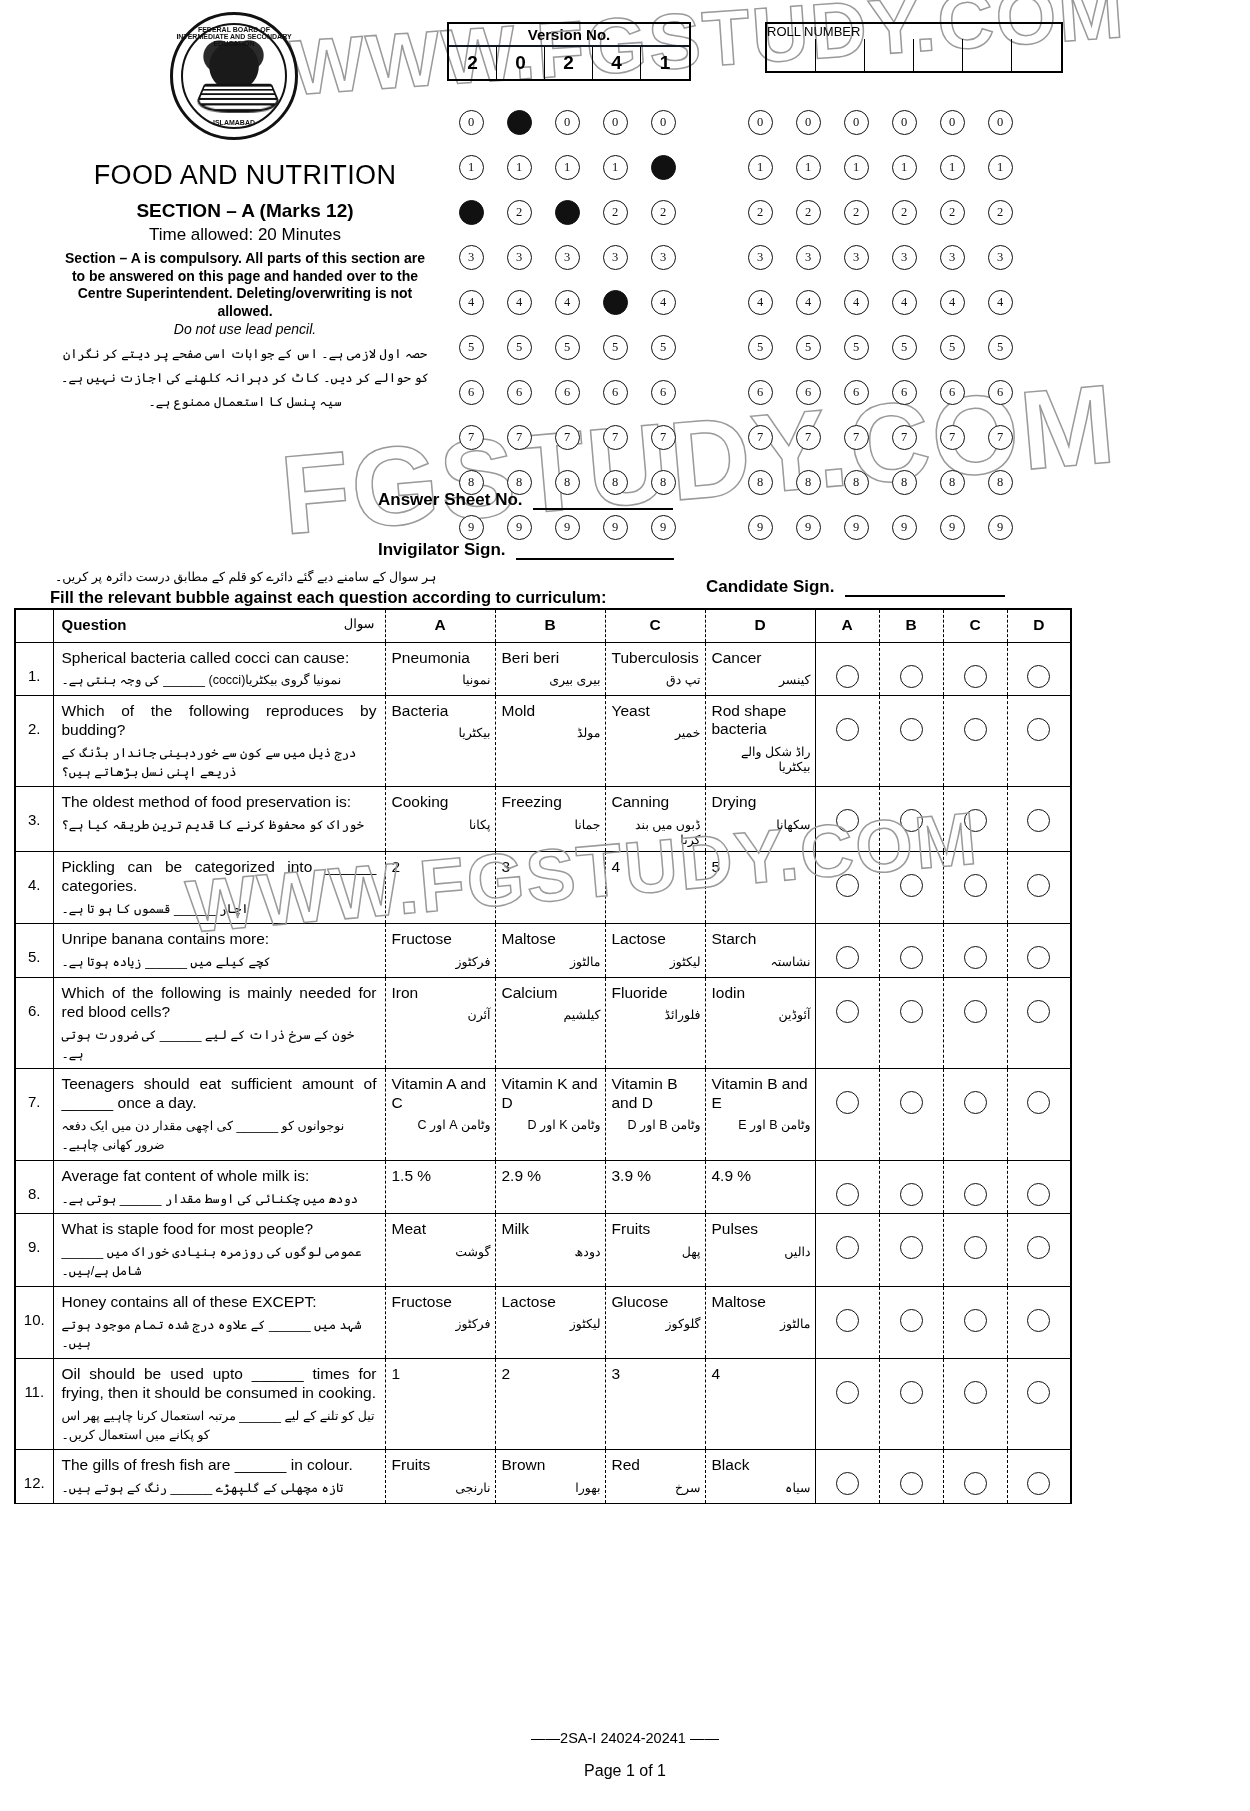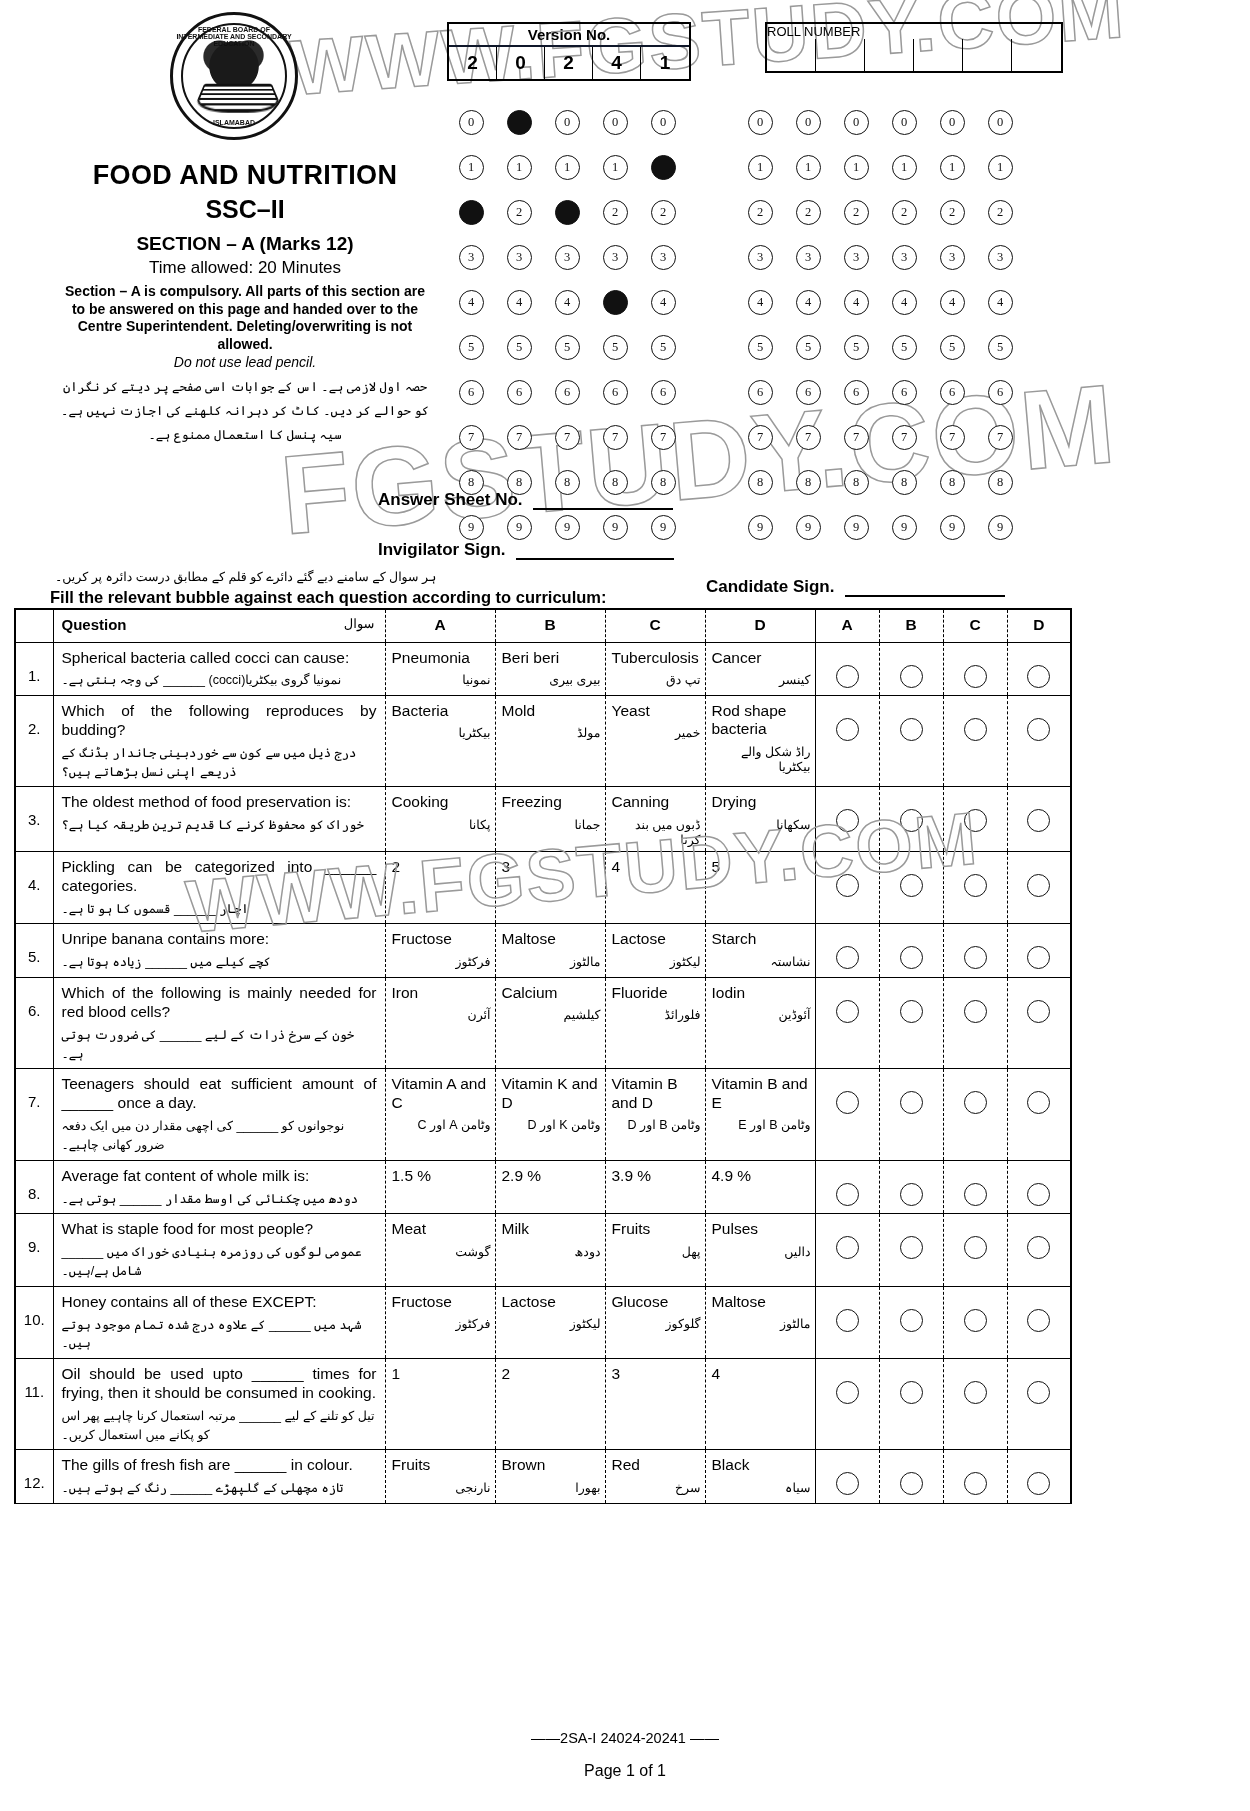--- a/index.html
+++ b/index.html
@@ -61,21 +61,21 @@
   .logo-top, .logo-bot {
     position:absolute; left:0; right:0; text-align:center;
     color:#111; font-size:7px; font-weight:bold;
   }
   .logo-top { top: 11px; }
   .logo-bot { bottom: 11px; }
 
   .title-block {
     position: absolute; left: 60px; top: 160px; width: 370px; text-align: center;
   }
-  .t-main { font-size: 27px; font-weight: bold; letter-spacing: .4px; }
+  .t-main { font-size: 27px; font-weight: normal; letter-spacing: .4px; }
   .t-sub  { font-size: 25px; font-weight: bold; margin-top: 4px; }
   .t-sec  { font-size: 19px; font-weight: bold; margin-top: 9px; }
   .t-time { font-size: 17px; margin-top: 3px; }
   .t-note { font-size: 14px; font-weight: bold; line-height: 1.25; margin-top: 5px; }
   .t-ital { font-size: 14px; font-style: italic; margin-top: 1px; }
   .t-urdu { font-size: 12.5px; line-height: 1.9; margin-top: 6px; direction: rtl; }
 
   
   .vbox {
     position: absolute; top: 22px; left: 447px;
@@ -199,21 +199,20 @@
 
 <div class="header">
 
   <div class="logo">
     <div class="logo-top">FEDERAL BOARD OF INTERMEDIATE AND SECONDARY EDUCATION</div>
     <div class="logo-bot">ISLAMABAD</div>
   </div>
 
   <div class="title-block">
     <div class="t-main">FOOD AND NUTRITION</div>
-    <div class="t-sub">SSC–II</div>
     <div class="t-sec">SECTION – A (Marks 12)</div>
     <div class="t-time">Time allowed: 20 Minutes</div>
     <div class="t-note">Section – A is compulsory. All parts of this section are to be answered on this page and handed over to the Centre Superintendent. Deleting/overwriting is not allowed.</div>
     <div class="t-ital">Do not use lead pencil.</div>
     <div class="t-urdu">حصہ اول لازمی ہے۔ اس کے جوابات اسی صفحے پر دیتے کر نگران کو حوالے کر دیں۔ کاٹ کر دہرانہ کلھنے کی اجازت نہیں ہے۔ سیہ پنسل کا استعمال ممنوع ہے۔</div>
   </div>
 
   <div class="vbox">
     <div class="vlabel">Version No.</div>
     <div class="vcells">

